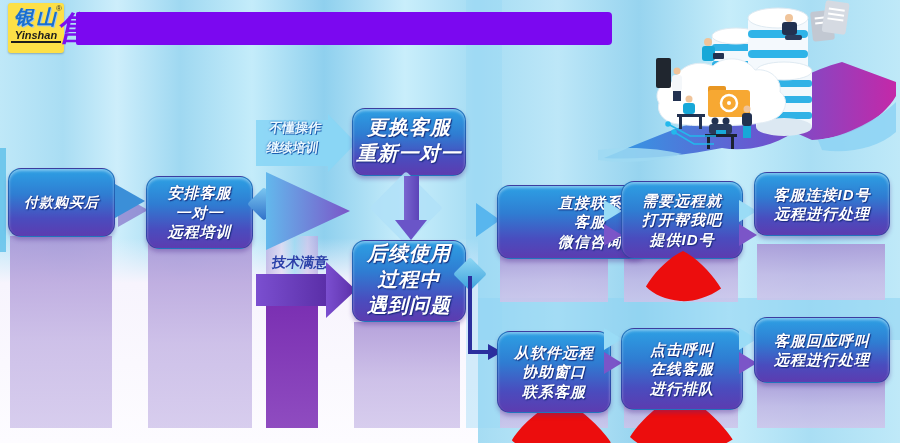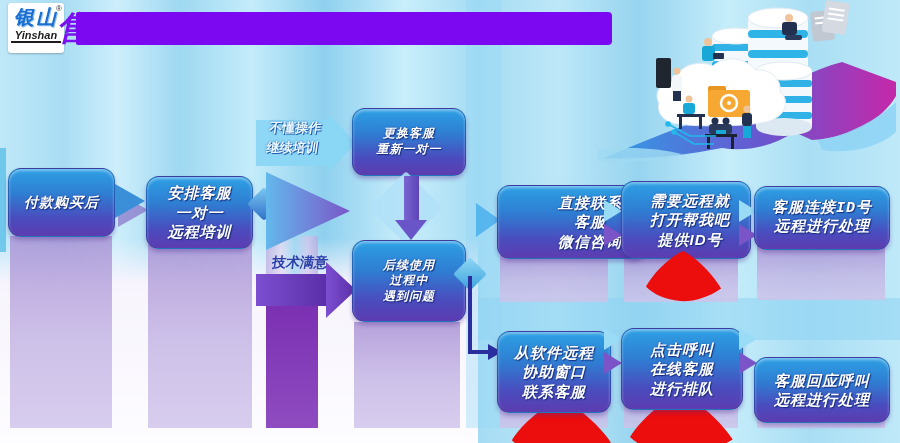--- a/index.html
+++ b/index.html
@@ -25,21 +25,21 @@
   .band-blue-mid{left:478px;top:298px;width:422px;height:42px;background:rgba(142,212,243,.55);}
   .col-cyan-tall{left:466px;top:0;width:36px;height:428px;background:rgba(150,215,244,.40);}
   .edge-strip{left:0;top:148px;width:6px;height:104px;background:rgba(86,188,232,.75);}
 
   .refl{background:linear-gradient(180deg,#a891d4 0%,#c4b5e4 55%,#cfc3ea 100%);opacity:.82;}
   .refl-dark{background:linear-gradient(180deg,#7a2fb2,#8f4cc0);}
   .refl-mix{background:linear-gradient(90deg,#b9a8e0,#e8d8f0 30%,#9fd8f1 55%,#d8c6ec 80%,#b9a8e0);opacity:.7;}
 
   
   .logo{
-    left:8px;top:3px;width:56px;height:50px;background:#ffffff;border-radius:3px;
+    left:8px;top:3px;width:56px;height:50px;background:#fde047;border-radius:3px;
     box-shadow:0 1px 2px rgba(0,0,0,.25);text-align:center;overflow:hidden;
   }
   .logo-cn{display:block;font-size:20px;font-weight:bold;font-style:italic;
     color:#1a6fd0;line-height:24px;margin-top:2px;letter-spacing:2px;
     text-shadow:1px 1px 0 #9cc6ee;}
   .logo-en{display:block;font-size:11px;font-weight:bold;font-style:italic;
     color:#1c1c1c;line-height:12px;border-bottom:2px solid #1c1c1c;margin:0 3px;}
   .logo-reg{position:absolute;right:2px;top:1px;font-size:8px;color:#333;}
 
   
@@ -51,21 +51,21 @@
     border-radius:13px;display:flex;align-items:center;justify-content:center;text-align:center;
     background:linear-gradient(180deg,#2da0e4 0%,#2f7dd2 38%,#4a4cbe 74%,#5c3cb0 100%);
     border:1px solid rgba(22,62,140,.45);
     box-shadow:inset 0 2px 3px rgba(255,255,255,.4), 0 3px 4px rgba(80,40,140,.35);
   }
   .box span{
     white-space:pre-line;color:#fff;font-weight:bold;letter-spacing:1px;line-height:1.3;
     text-shadow:1px 1px 1px rgba(20,40,120,.9),0 0 2px rgba(20,40,120,.5);
     font-style:italic;
   }
-  .fs17{font-size:14px;} .fs16{font-size:12px;} .fs15{font-size:15px;}
+  .fs17{font-size:14px;} .fs16{font-size:20px;font-family:Liberation Mono, monospace;} .fs15{font-size:15px;}
 
   
   .tri-right{width:0;height:0;border-top:17px solid transparent;border-bottom:17px solid transparent;}
   .diamond{transform:rotate(45deg);background:linear-gradient(135deg,#7cc9f2,#2f6fc8);border-radius:3px;}
   .shaft{background:linear-gradient(90deg,#7a66d0,#5c44b8);}
   .label-skew{transform:skewX(-8deg);}
   .branch-label{
     font-weight:bold;white-space:pre-line;text-align:center;line-height:1.55;
   }
 </style>
@@ -272,30 +272,30 @@
 
 <div class="abs box" style="left:497px;top:185px;width:112px;height:72px;padding-left:36px;">
   <span class="fs15">直接联系
 客服
 微信咨询</span>
 </div>
 <svg class="abs" style="left:604px;top:200px;" width="18" height="46" viewBox="0 0 18 46">
   <polygon points="0,0 18,11 0,22" fill="#9adcf6"></polygon>
     <polygon points="0,24 18,35 0,46" fill="#7b55c8"></polygon>
 </svg>
-<div class="abs box" style="left:621px;top:181px;width:120px;height:76px;padding-left:8px;">
+<div class="abs box" style="left:621px;top:181px;width:120px;height:76px;">
   <span class="fs15">需要远程就
 打开帮我吧
 提供ID号</span>
 </div>
 <svg class="abs" style="left:739px;top:200px;" width="18" height="46" viewBox="0 0 18 46">
   <polygon points="0,0 18,11 0,22" fill="#9adcf6"></polygon>
     <polygon points="0,24 18,35 0,46" fill="#7b55c8"></polygon>
 </svg>
-<div class="abs box" style="left:754px;top:186px;width:134px;height:62px;font-family:Liberation Mono, monospace;">
+<div class="abs box" style="left:754px;top:172px;width:134px;height:62px;">
   <span class="fs15">客服连接ID号
 远程进行处理</span>
 </div>
 
 <svg class="abs" style="left:643px;top:250px;" width="82" height="52" viewBox="0 0 84 54" preserveAspectRatio="none">
   <path d="M41,1 C55,8 72,26 80,40 C66,50 50,54 38,53 C24,52 10,46 3,38 C12,22 28,7 41,1 Z" fill="#ec0d0d"></path>
 </svg>
 <svg class="abs" style="left:508px;top:398px;" width="108" height="60" viewBox="0 0 84 54" preserveAspectRatio="none">
   <path d="M41,1 C55,8 72,26 80,40 C66,50 50,54 38,53 C24,52 10,46 3,38 C12,22 28,7 41,1 Z" fill="#ec0d0d"></path>
 </svg>
@@ -314,16 +314,16 @@
 </svg>
 <div class="abs box" style="left:621px;top:319px;width:120px;height:80px;margin-top:9px;">
   <span class="fs15">点击呼叫
 在线客服
 进行排队</span>
 </div>
 <svg class="abs" style="left:739px;top:328px;" width="18" height="46" viewBox="0 0 18 46">
   <polygon points="0,0 18,11 0,22" fill="#9adcf6"></polygon>
     <polygon points="0,24 18,35 0,46" fill="#7b55c8"></polygon>
 </svg>
-<div class="abs box" style="left:754px;top:317px;width:134px;height:64px;margin-top:40px;">
+<div class="abs box" style="left:754px;top:317px;width:134px;height:64px;">
   <span class="fs15">客服回应呼叫
 远程进行处理</span>
 </div>
 
 </body></html>

